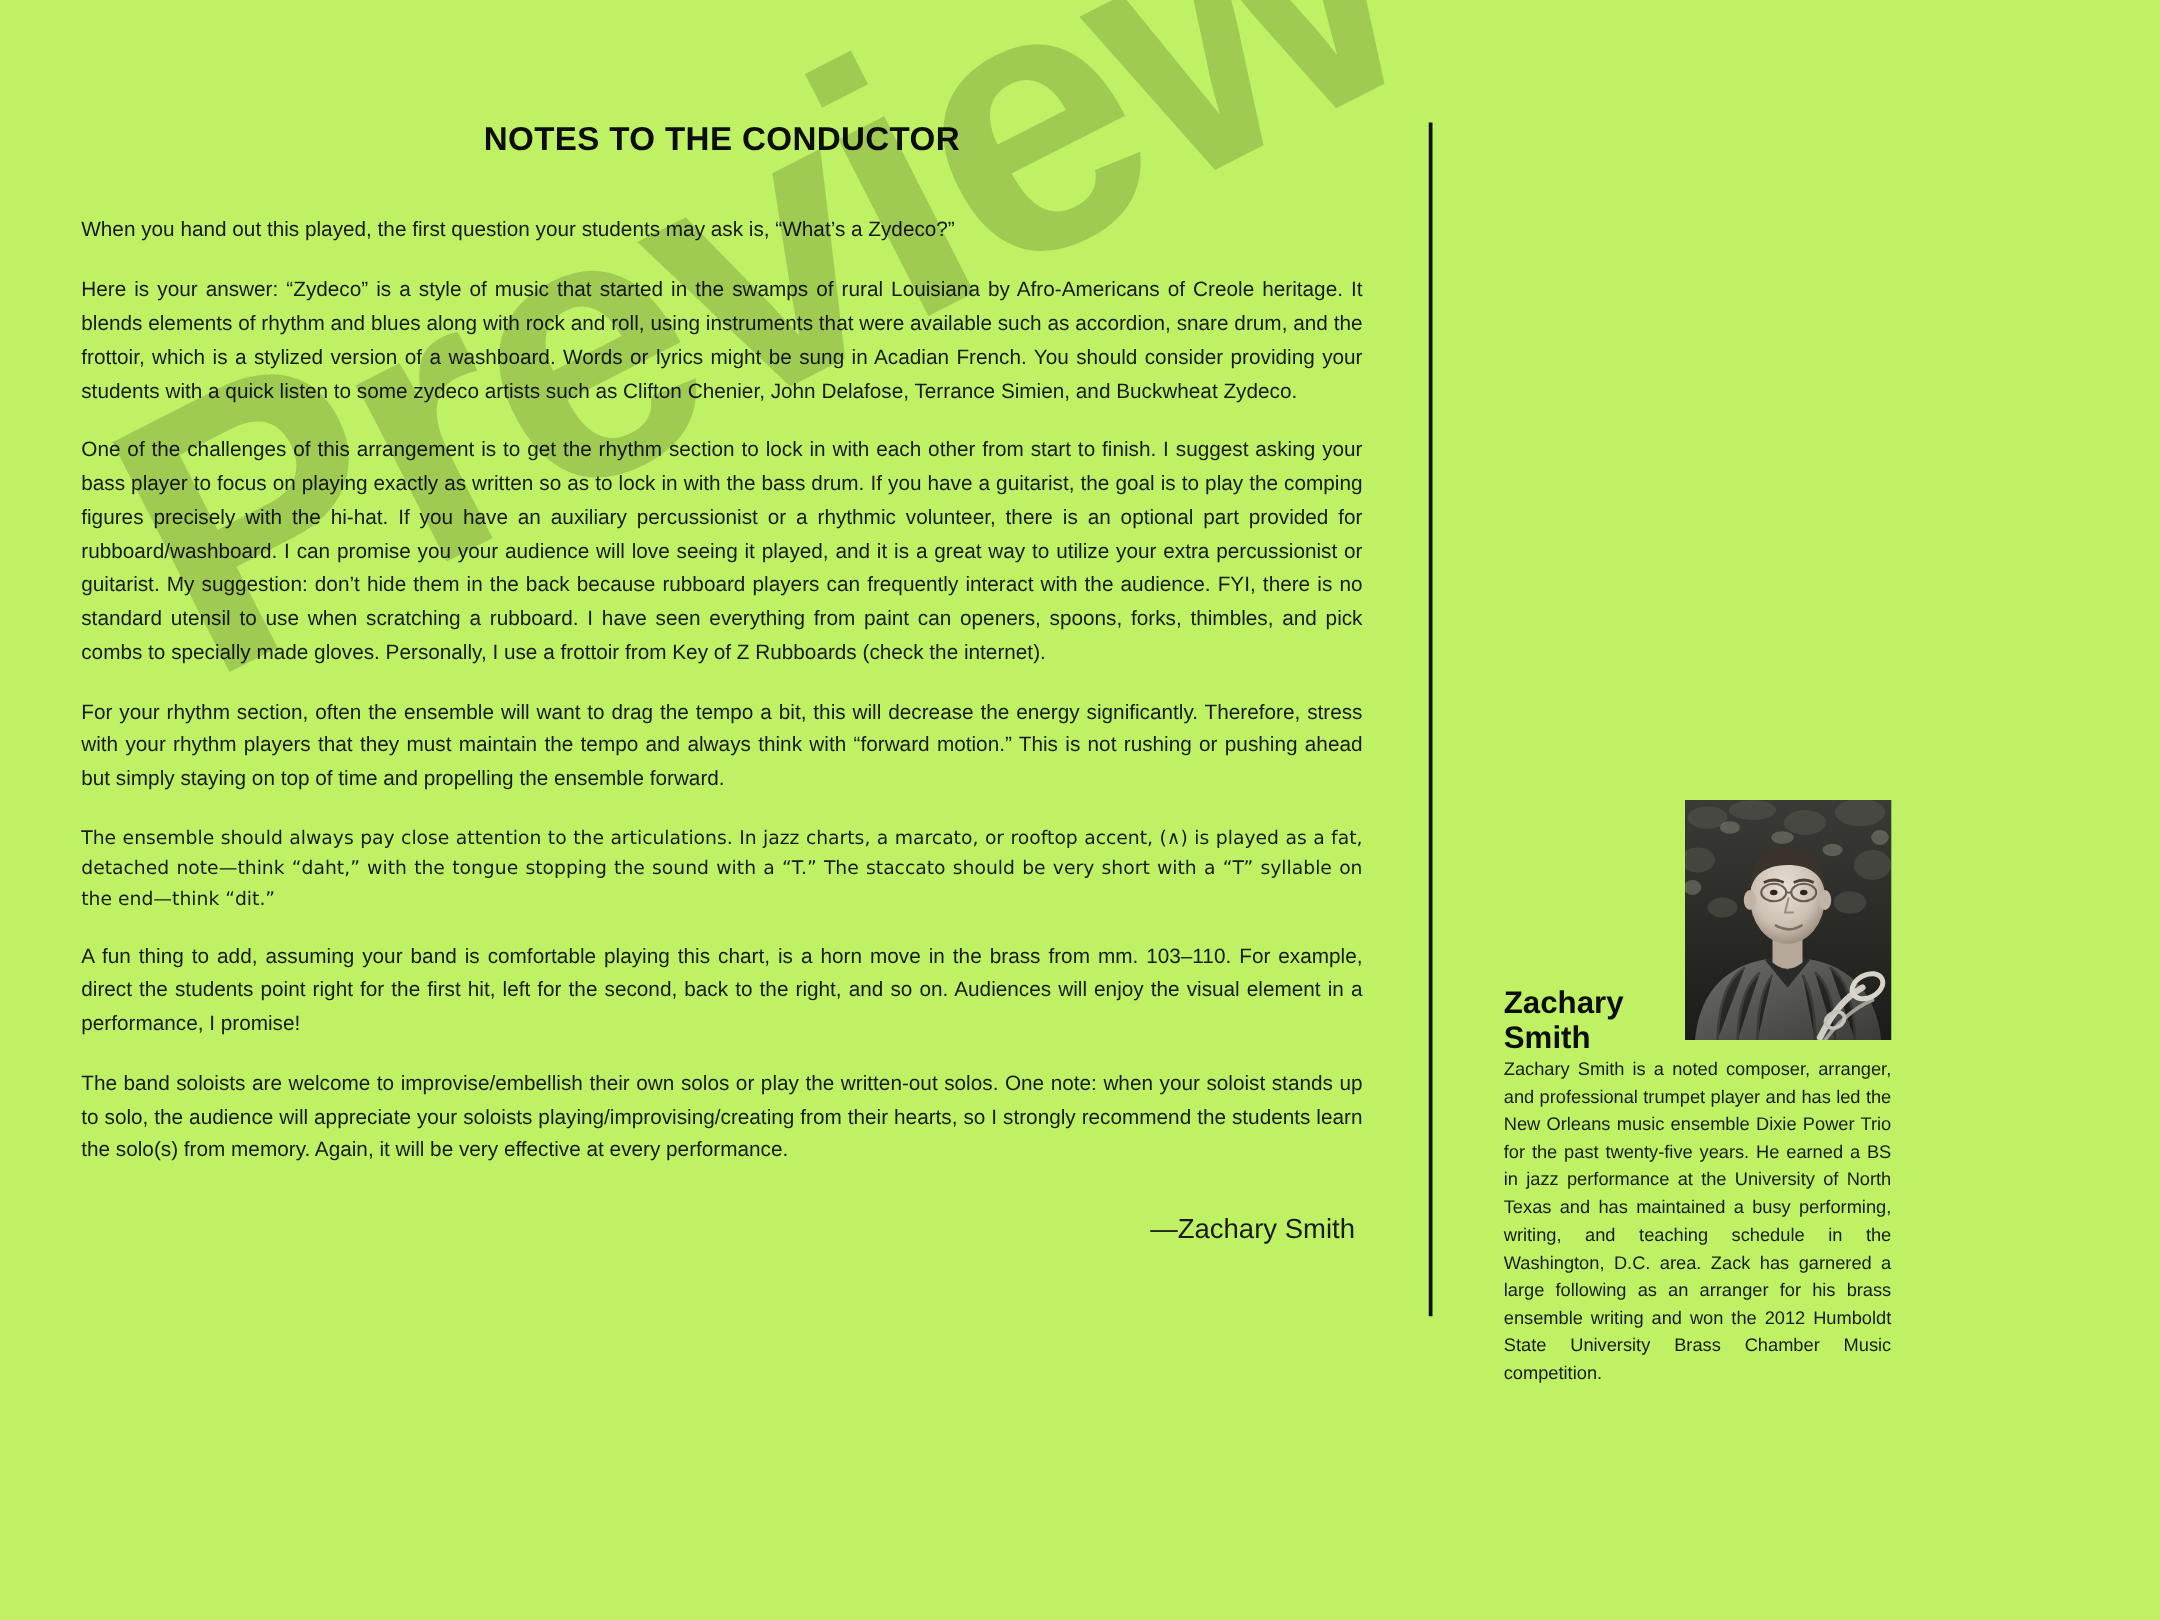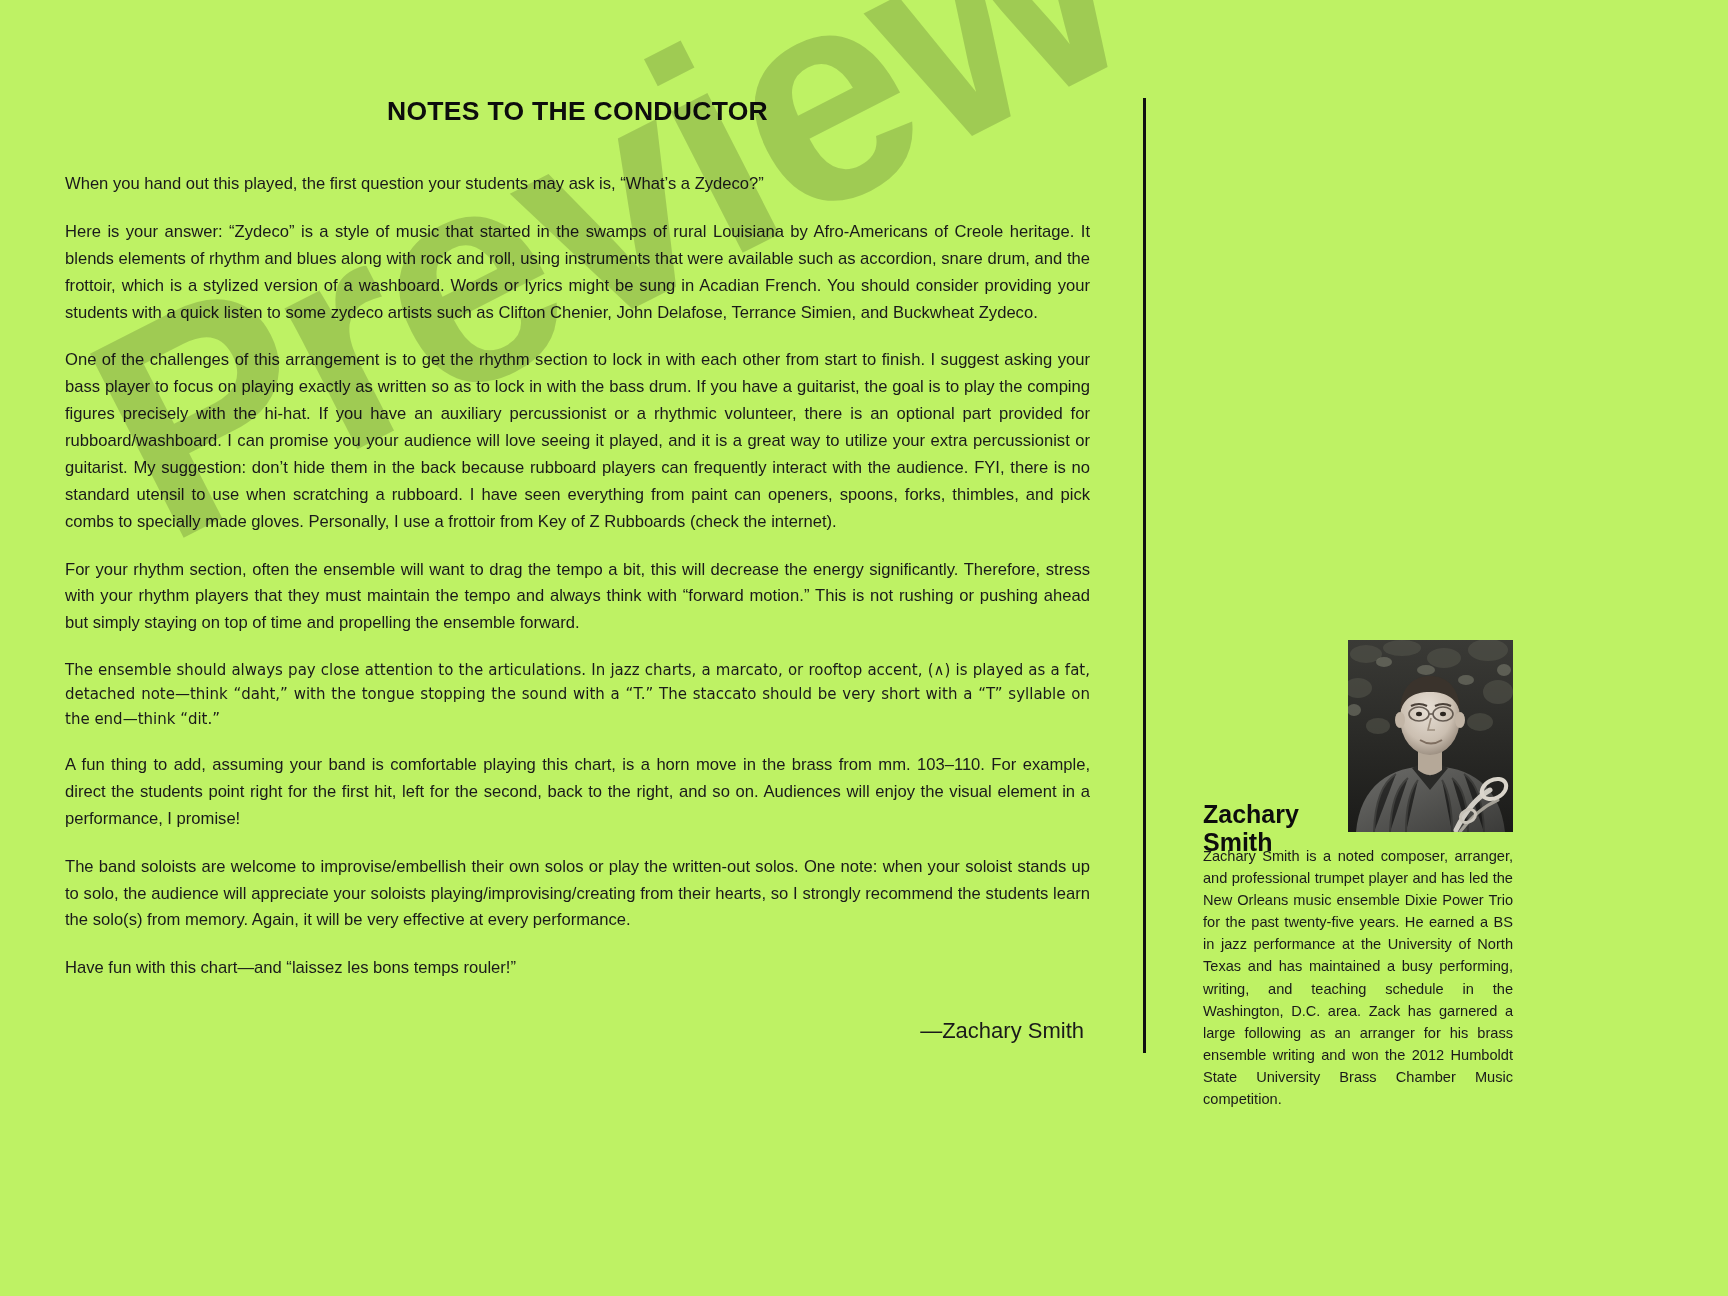--- a/index.html
+++ b/index.html
@@ -108,21 +108,21 @@
     top: 0;
     width: 165px;
     height: 192px;
     overflow: hidden;
     background: #2a2a28;
   }
   .bio-photo svg { display: block; }
   .bio-name {
     position: absolute;
     left: 0;
-    top: 160px;
+    top: 148px;
     width: 135px;
     font-size: 25px;
     font-weight: 700;
     line-height: 1.12;
     color: #0d0d0d;
   }
   .bio-text {
     font-size: 14.6px;
     line-height: 1.52;
     text-align: justify;
@@ -138,21 +138,20 @@
   <div class="content-col">
     <h1 class="doc-title">NOTES TO THE CONDUCTOR</h1>
 
     <p class="para">When you hand out this played, the first question your students may ask is, “What’s a Zydeco?”</p>
     <p class="para justify">Here is your answer: “Zydeco” is a style of music that started in the swamps of rural Louisiana by Afro-Americans of Creole heritage. It blends elements of rhythm and blues along with rock and roll, using instruments that were available such as accordion, snare drum, and the frottoir, which is a stylized version of a washboard. Words or lyrics might be sung in Acadian French. You should consider providing your students with a quick listen to some zydeco artists such as Clifton Chenier, John Delafose, Terrance Simien, and Buckwheat Zydeco.</p>
     <p class="para justify">One of the challenges of this arrangement is to get the rhythm section to lock in with each other from start to finish. I suggest asking your bass player to focus on playing exactly as written so as to lock in with the bass drum. If you have a guitarist, the goal is to play the comping figures precisely with the hi-hat. If you have an auxiliary percussionist or a rhythmic volunteer, there is an optional part provided for rubboard/washboard. I can promise you your audience will love seeing it played, and it is a great way to utilize your extra percussionist or guitarist. My suggestion: don’t hide them in the back because rubboard players can frequently interact with the audience. FYI, there is no standard utensil to use when scratching a rubboard. I have seen everything from paint can openers, spoons, forks, thimbles, and pick combs to specially made gloves. Personally, I use a frottoir from Key of Z Rubboards (check the internet).</p>
     <p class="para justify">For your rhythm section, often the ensemble will want to drag the tempo a bit, this will decrease the energy significantly. Therefore, stress with your rhythm players that they must maintain the tempo and always think with “forward motion.” This is not rushing or pushing ahead but simply staying on top of time and propelling the ensemble forward.</p>
     <p class="para justify marcato">The ensemble should always pay close attention to the articulations. In jazz charts, a marcato, or rooftop accent, (∧) is played as a fat, detached note—think “daht,” with the tongue stopping the sound with a “T.” The staccato should be very short with a “T” syllable on the end—think “dit.”</p>
     <p class="para justify">A fun thing to add, assuming your band is comfortable playing this chart, is a horn move in the brass from mm. 103–110. For example, direct the students point right for the first hit, left for the second, back to the right, and so on. Audiences will enjoy the visual element in a performance, I promise!</p>
     <p class="para justify">The band soloists are welcome to improvise/embellish their own solos or play the written-out solos. One note: when your soloist stands up to solo, the audience will appreciate your soloists playing/improvising/creating from their hearts, so I strongly recommend the students learn the solo(s) from memory. Again, it will be very effective at every performance.</p>
-    <p class="para">Have fun with this chart—and “laissez les bons temps rouler!”</p>
 
     <p class="signature">—Zachary Smith</p>
   </div>
 
   <div class="divider"></div>
 
   <div class="bio-col">
     <div class="bio-head">
 
       <div class="bio-photo">

